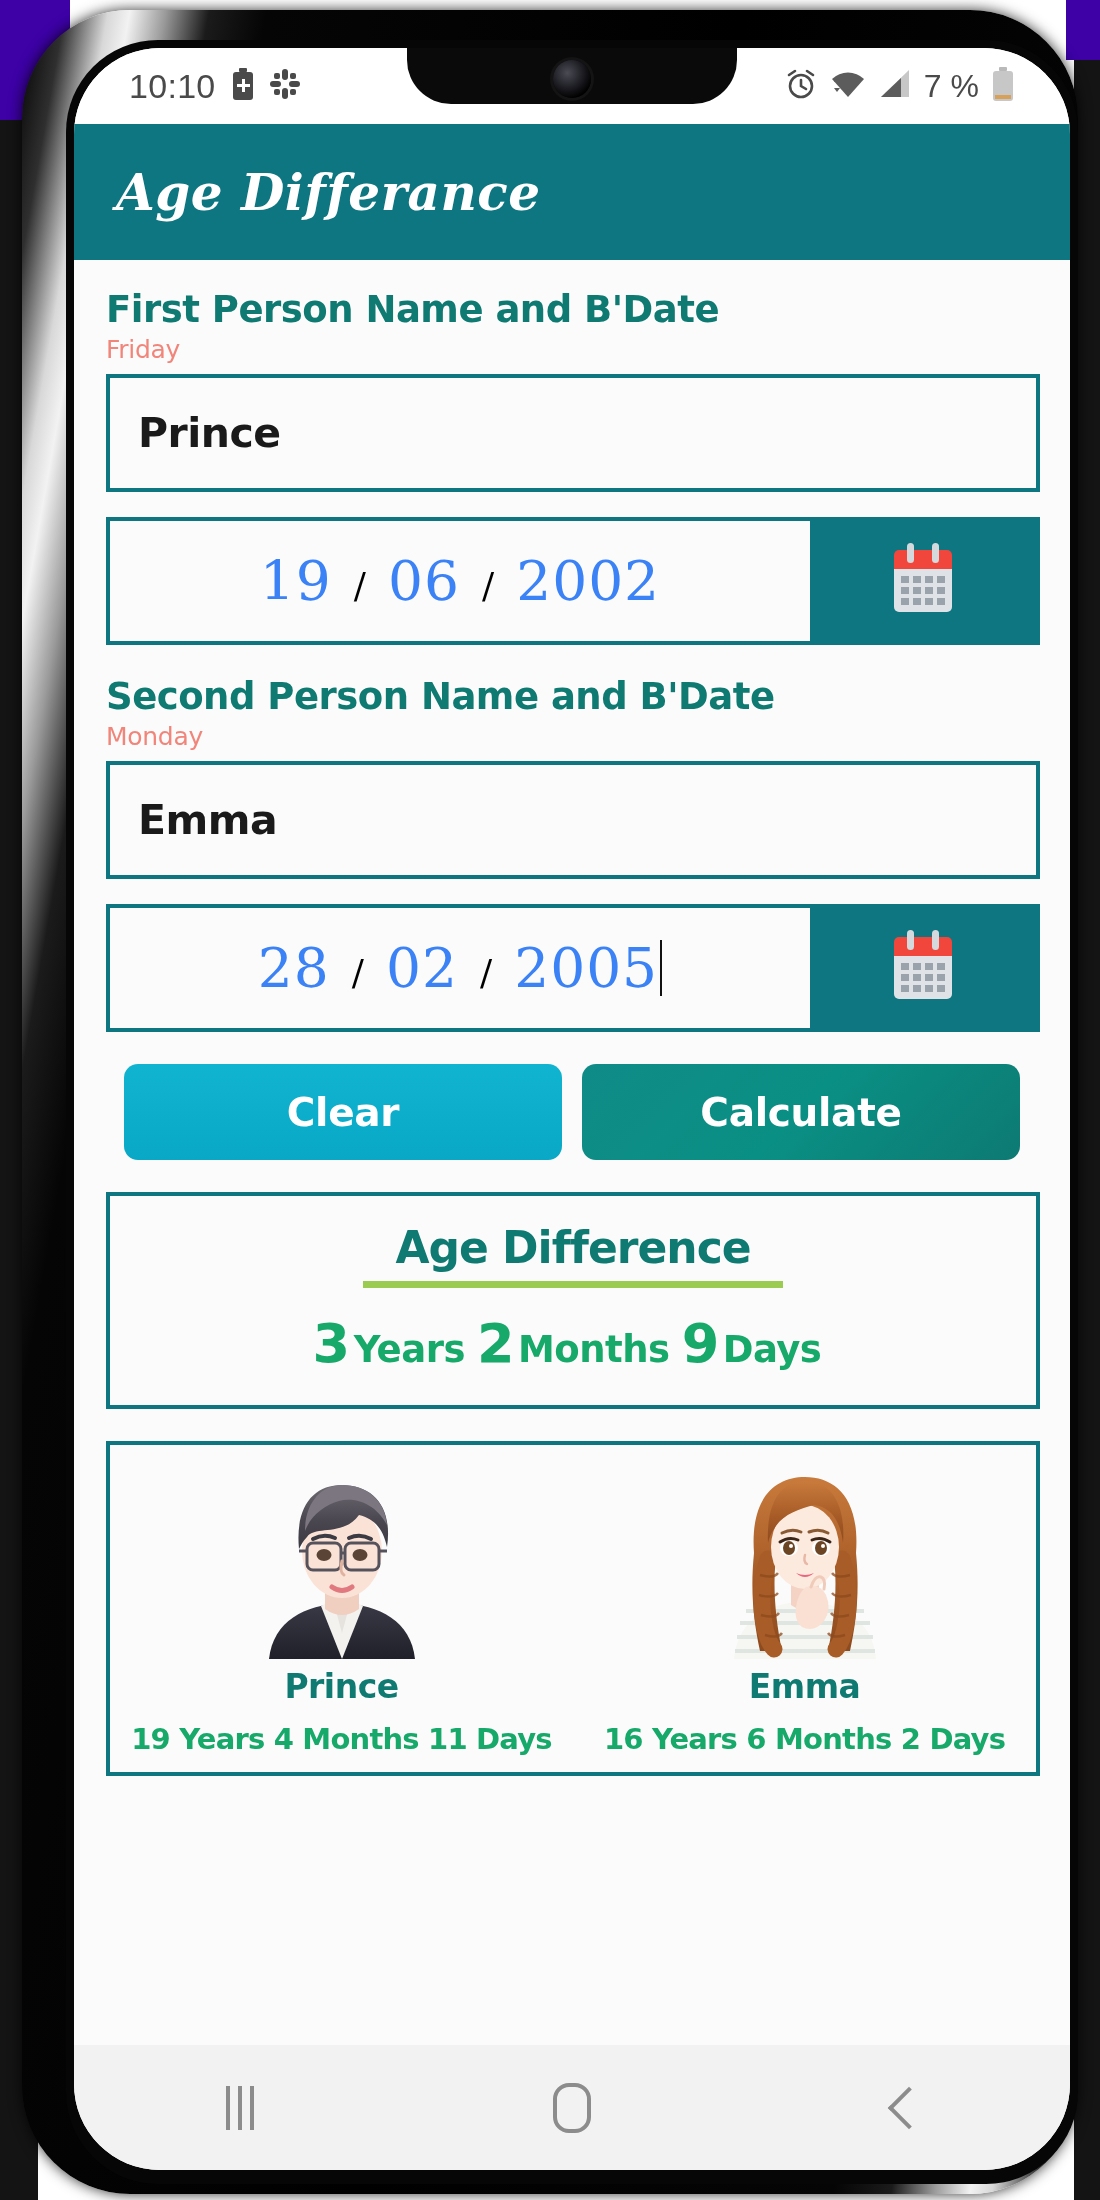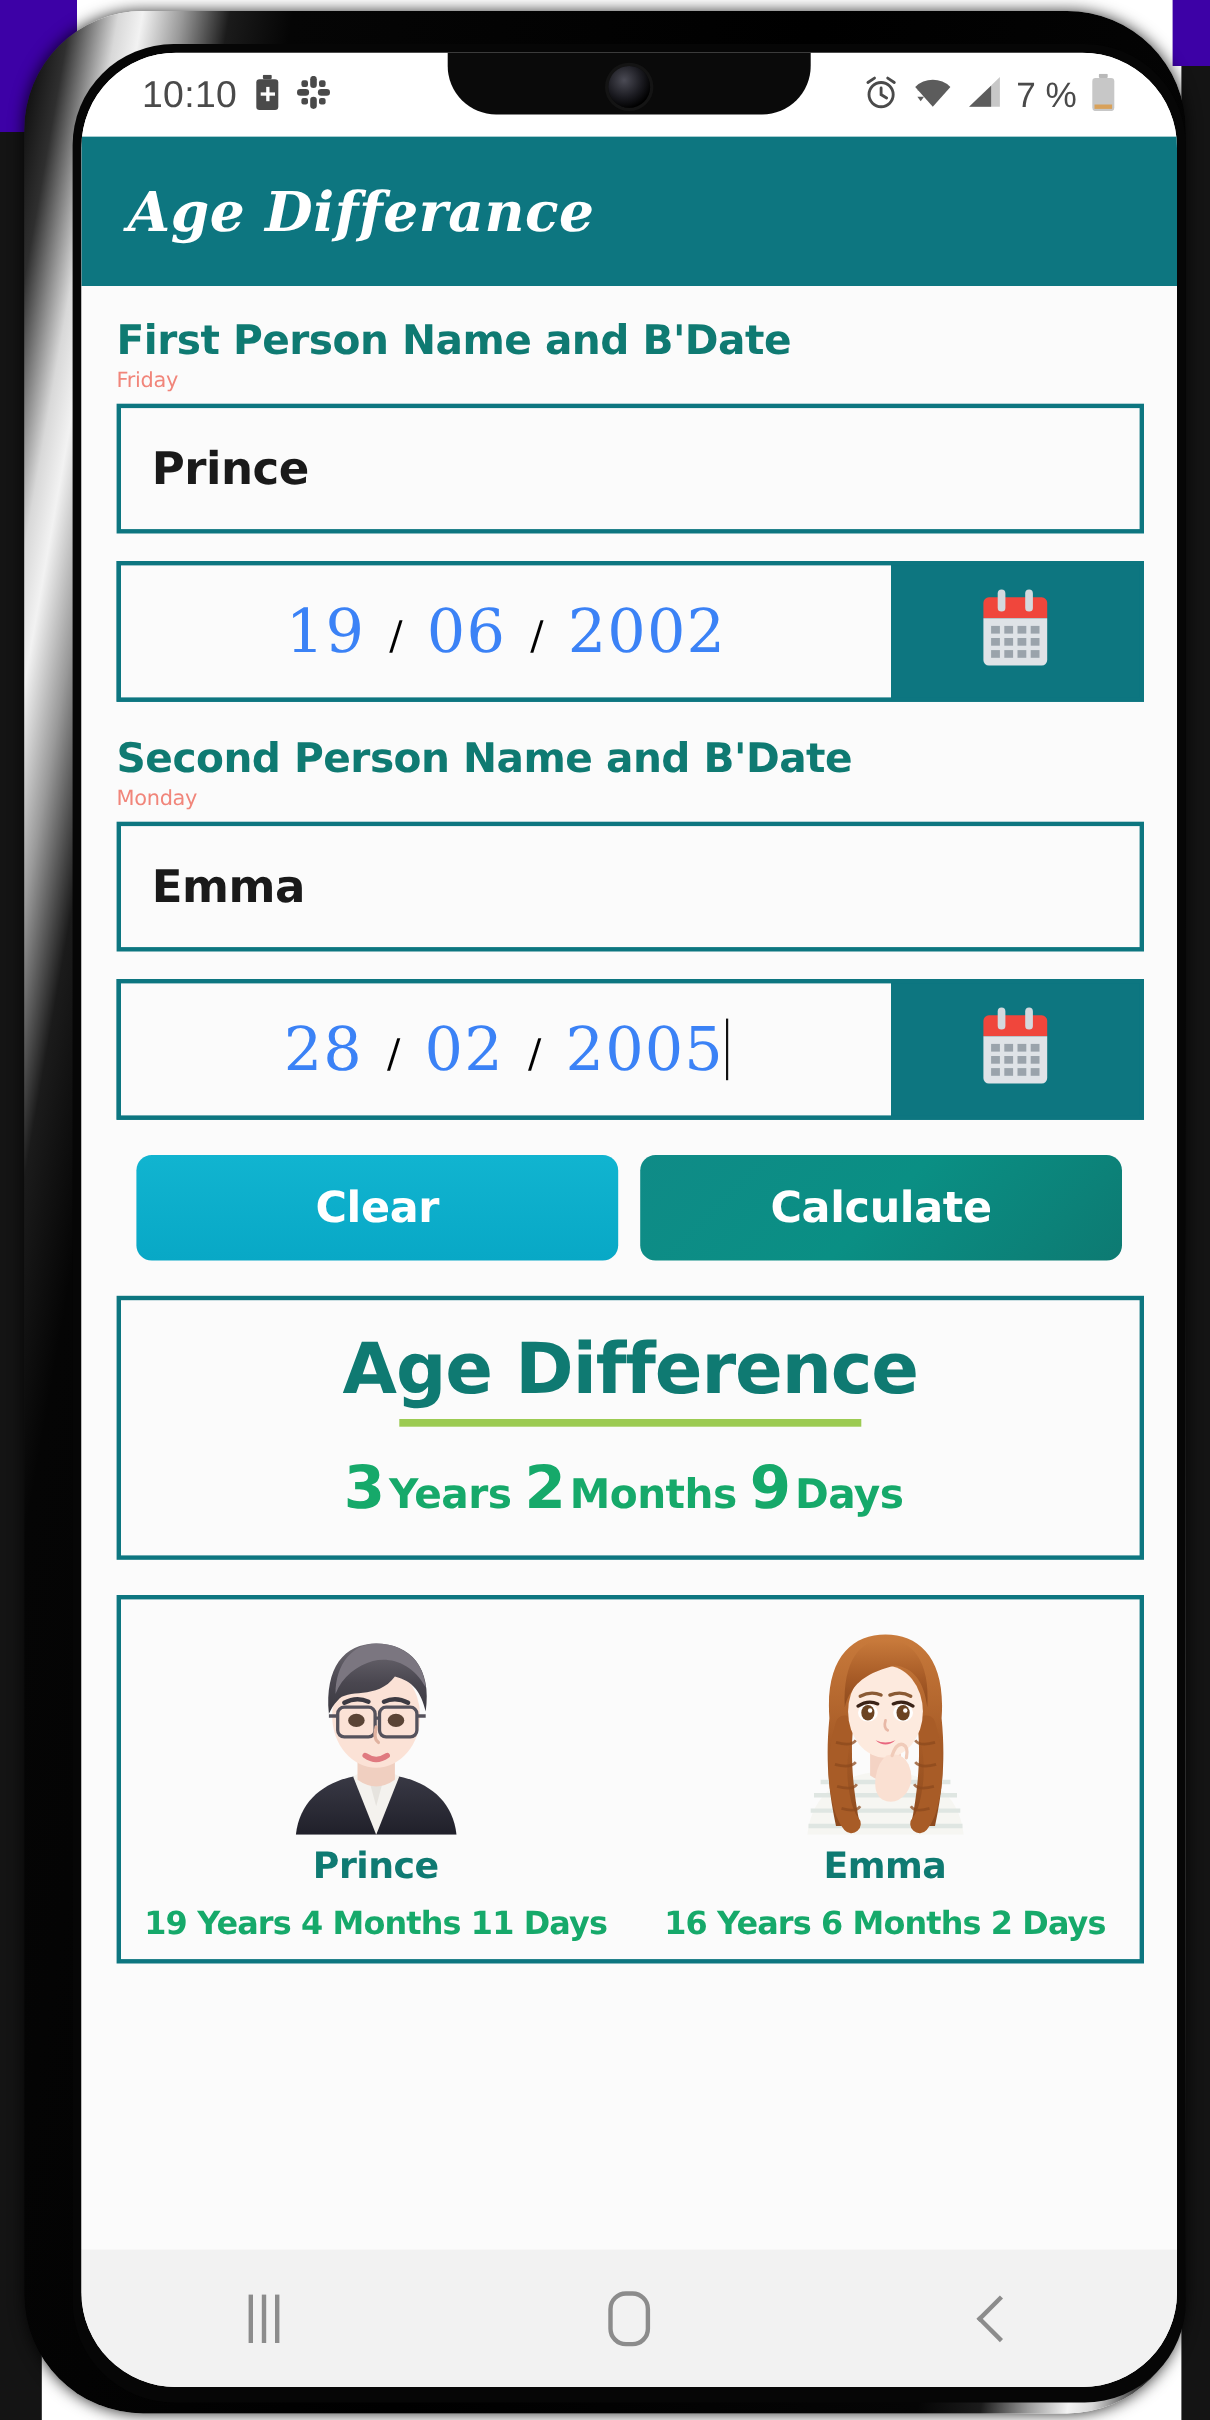--- a/index.html
+++ b/index.html
@@ -159,21 +159,21 @@
   .section-label {
     font-family: "DejaVu Sans", sans-serif;
     font-weight: bold;
     font-size: 37px;
     color: #0f7a72;
     letter-spacing: -.5px;
     margin-bottom: 4px;
   }
   .weekday {
     font-family: "DejaVu Sans", sans-serif;
-    font-size: 19px;
+    font-size: 25px;
     color: #f1857a;
     margin-bottom: 10px;
     letter-spacing: -.3px;
   }
 
   
   .name-field {
     width: 934px; height: 118px;
     border: 4px solid #0d7680;
     background: #fbfbfb;
@@ -283,21 +283,21 @@
     margin-top: 32px;
     width: 934px;
     border: 4px solid #0d7680;
     background: #fbfbfb;
   }
   #result-card { padding: 26px 0 30px 0; }
   .result-title {
     text-align: center;
     font-family: "DejaVu Sans", sans-serif;
     font-weight: bold;
-    font-size: 64px;
+    font-size: 44px;
     color: #0f7a72;
     letter-spacing: -1px;
   }
   .result-underline {
     width: 420px; height: 7px;
     background: #9ccb52;
     margin: 8px auto 0 auto;
   }
   .result-diff {
     margin-top: 24px;

